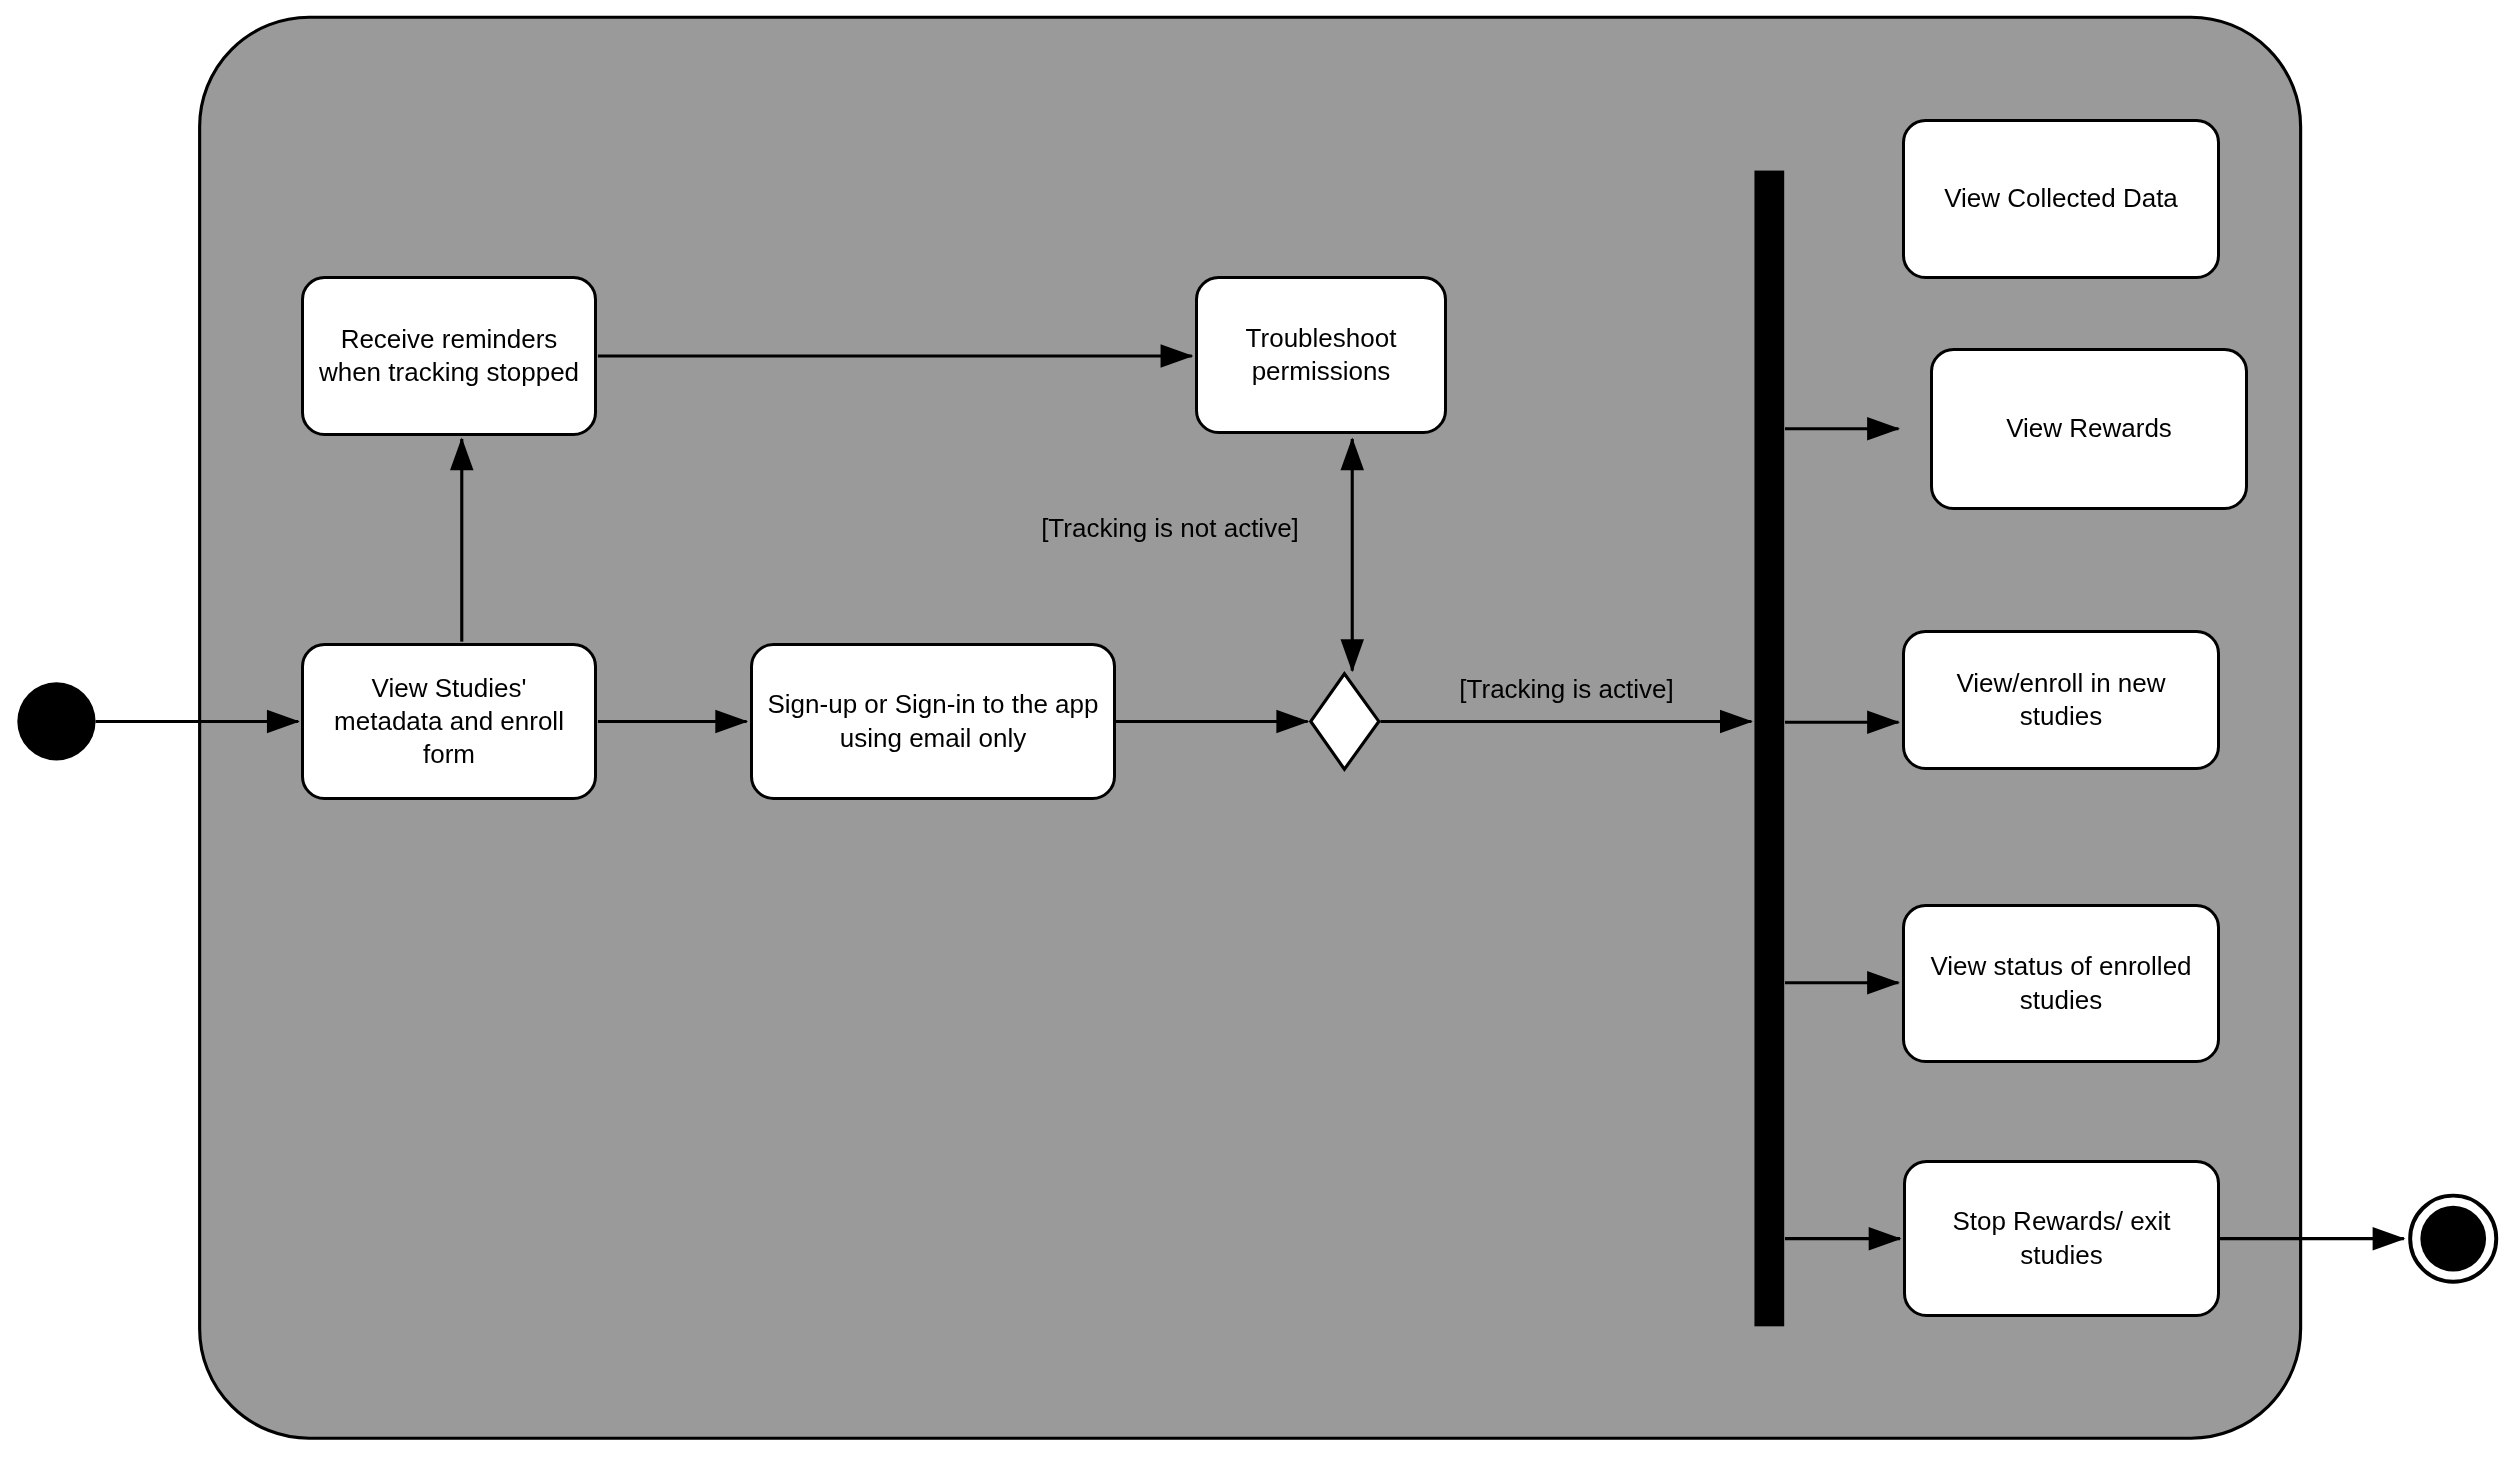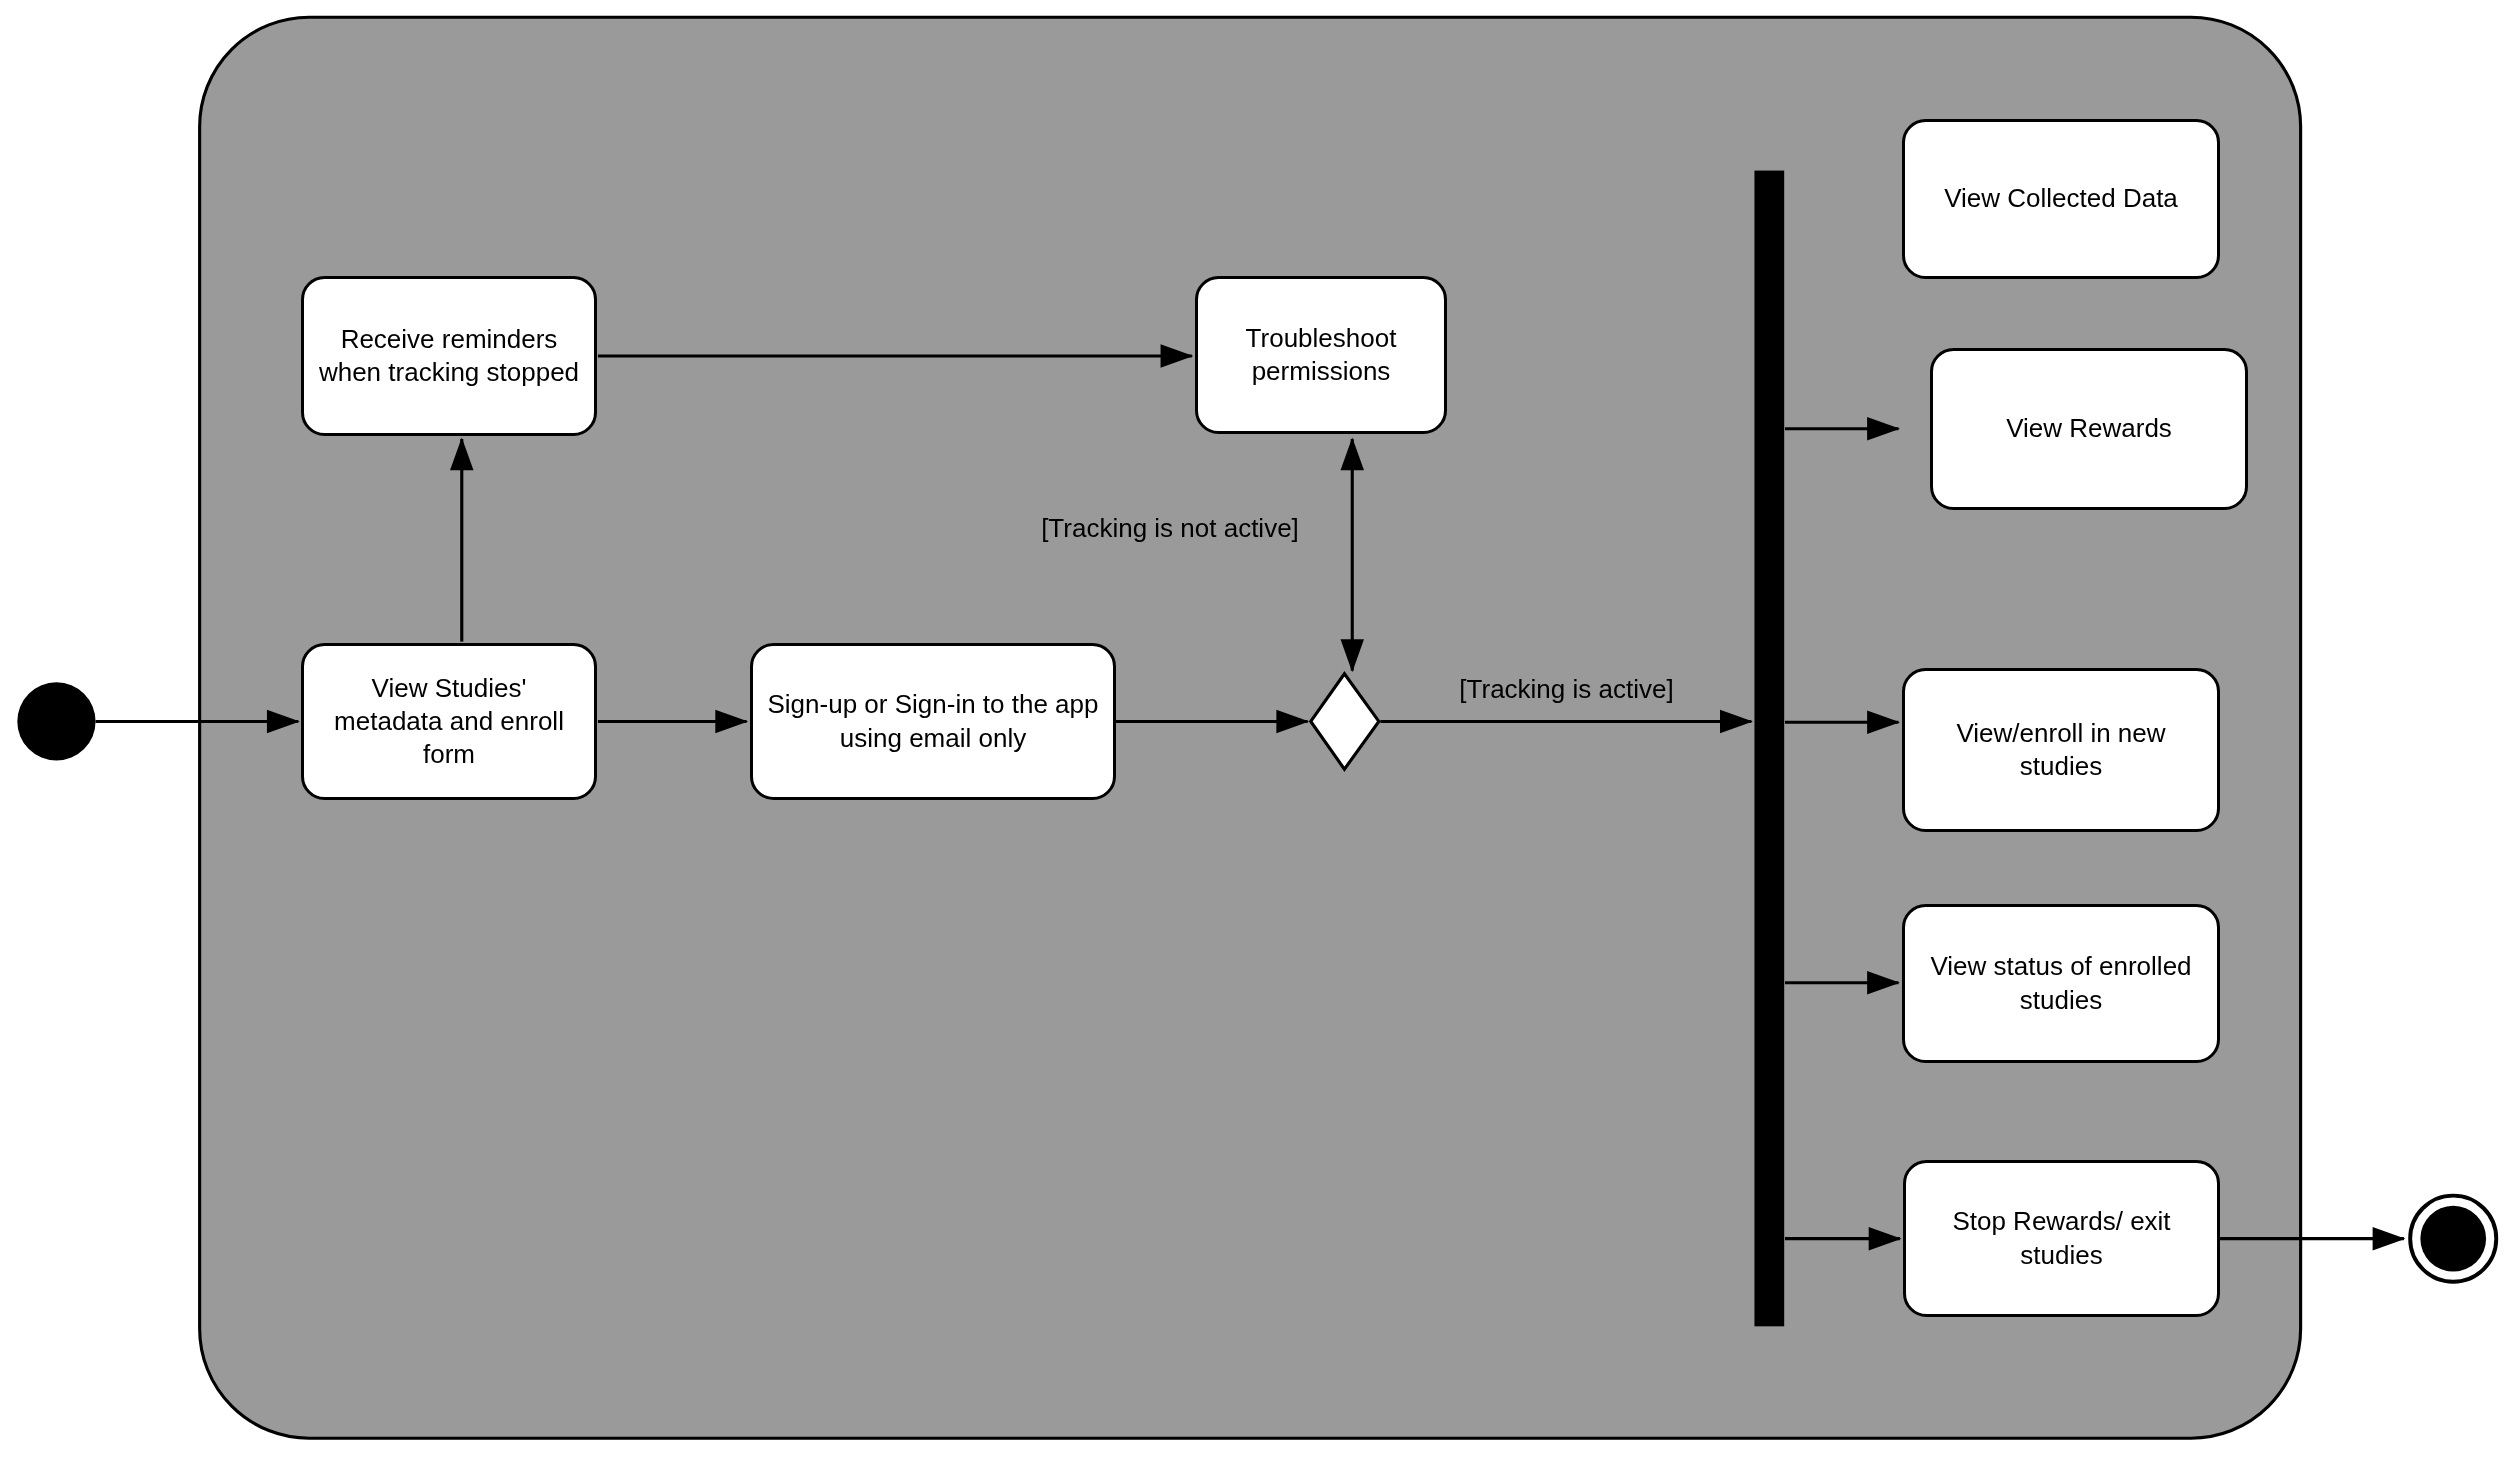--- a/index.html
+++ b/index.html
@@ -79,21 +79,21 @@
   <div class="node" style="left:301px; top:643px; width:296px; height:157px;">View Studies' metadata and enroll form</div>
 
   <div class="node" style="left:750px; top:643px; width:366px; height:157px;">Sign-up or Sign-in to the app using email only</div>
 
   <div class="node" style="left:1195px; top:276px; width:252px; height:158px;">Troubleshoot permissions</div>
 
   <div class="node" style="left:1902px; top:119px; width:318px; height:160px;">View Collected Data</div>
 
   <div class="node" style="left:1902px; top:348px; width:318px; height:162px;margin-left:28px;">View Rewards</div>
 
-  <div class="node" style="left:1902px; top:668px; width:318px; height:164px;">View/enroll in new studies</div>
+  <div class="node" style="left:1902px; top:630px; width:318px; height:140px;">View/enroll in new studies</div>
 
   <div class="node" style="left:1902px; top:904px; width:318px; height:159px;">View status of enrolled studies</div>
 
   <div class="node" style="left:1903px; top:1160px; width:317px; height:157px;">Stop Rewards/ exit studies</div>
 
   <div class="edge-label" style="left:994px; top:509px; width:352px;">[Tracking is not active]</div>
 
   <div class="edge-label" style="left:1410px; top:670px; width:313px;">[Tracking is active]</div>
 
 </div>

